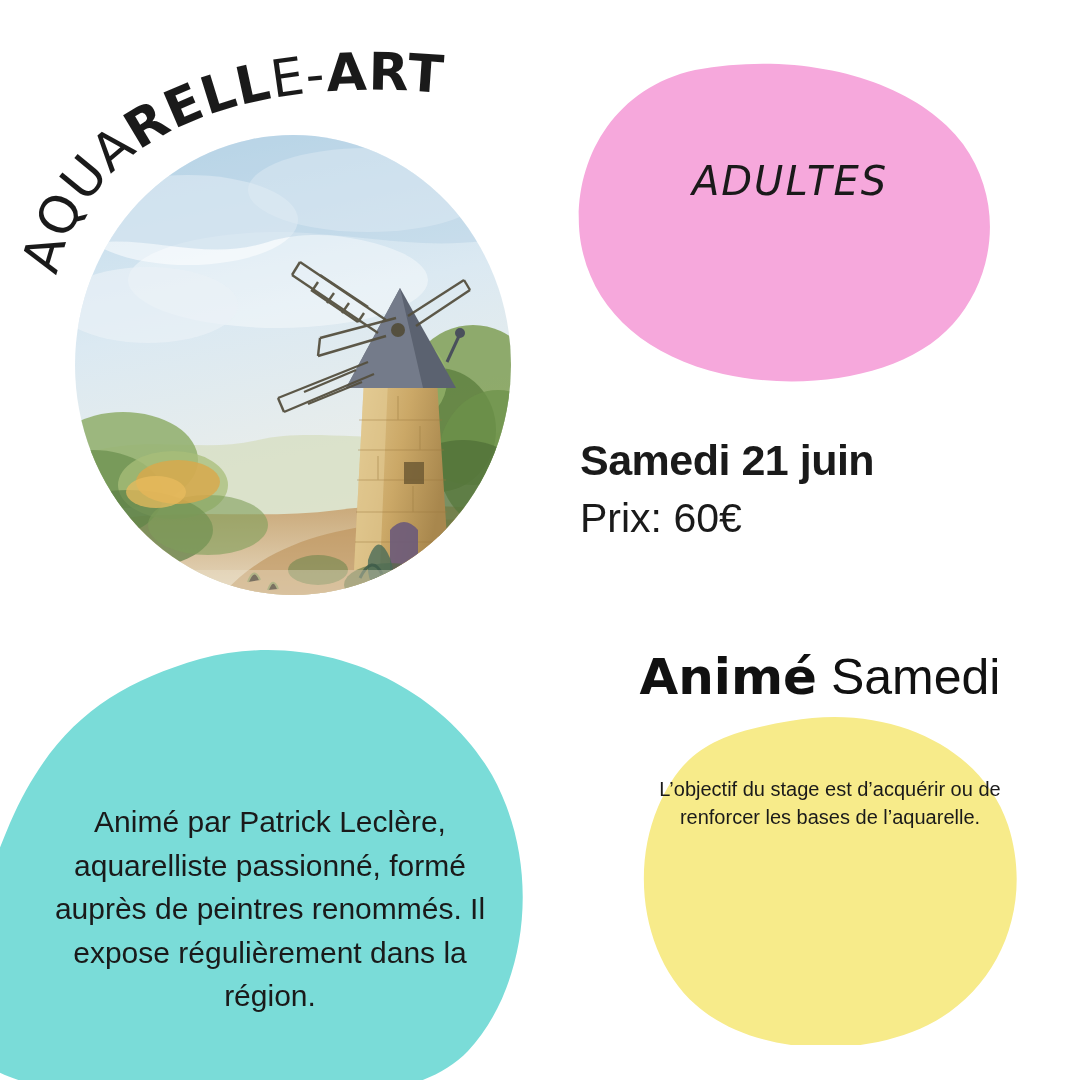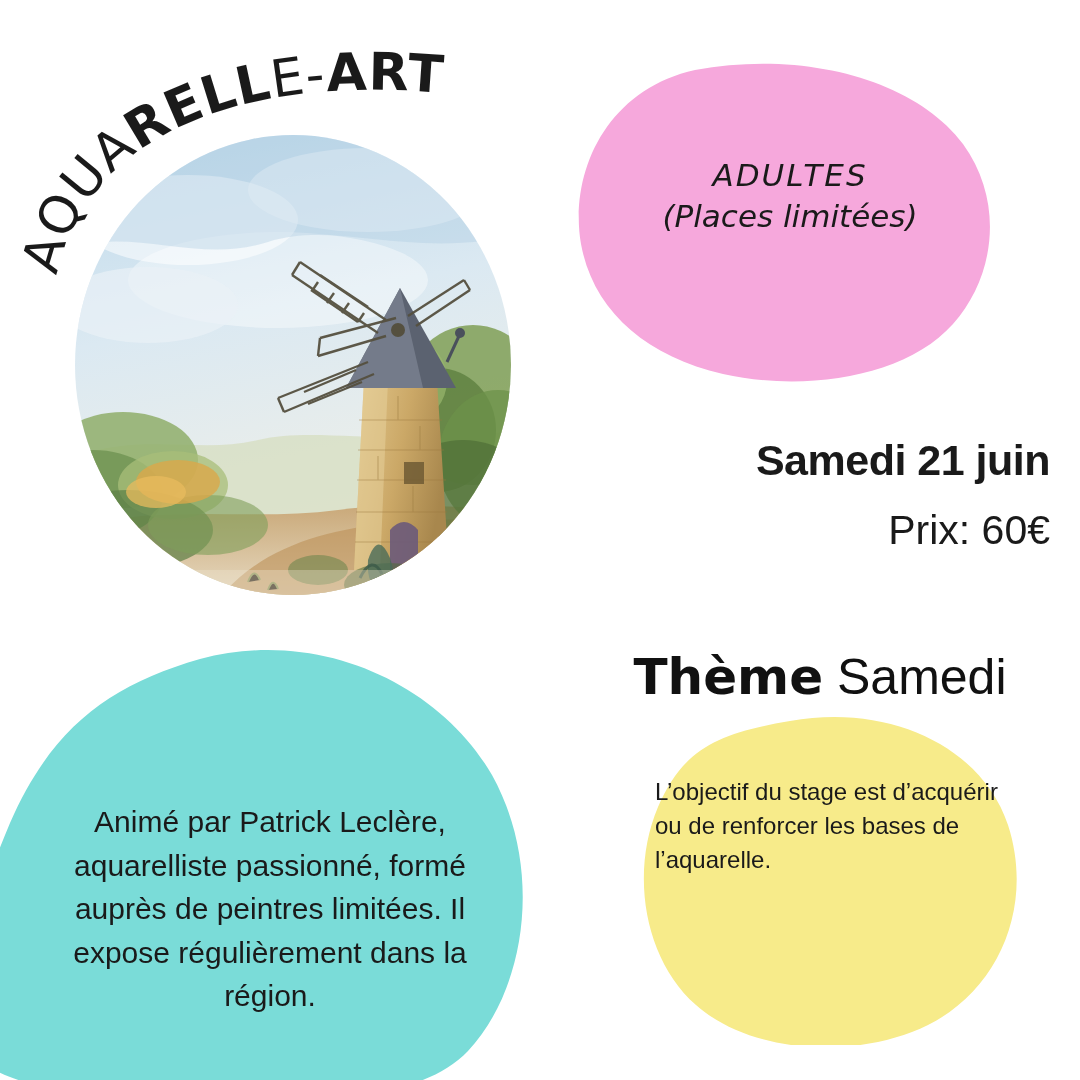--- a/index.html
+++ b/index.html
@@ -60,47 +60,47 @@
   .blob-yellow { left: 640px; top: 715px; width: 380px; height: 330px; }
 
   
   .pink-text {
     position: absolute;
     left: 600px;
     top: 155px;
     width: 380px;
     text-align: center;
     font-family: "DejaVu Sans", sans-serif;
-    font-size: 31px;
+    font-size: 40px;
     line-height: 1.32;
     color: #1a1a1a;
     font-style: italic;
   }
   .pink-text .line1 { letter-spacing: 2px; }
 
   .schedule {
     position: absolute;
     left: 580px;
     top: 432px;
     width: 470px;
-    text-align: right;
+    text-align: left;
     color: #1a1a1a;
   }
   .schedule .big {
     font-family: "Liberation Sans", sans-serif;
     font-weight: bold;
     font-size: 43px;
     line-height: 1.33;
     letter-spacing: -0.5px;
   }
   .schedule .price {
     font-family: "Liberation Sans", sans-serif;
     font-size: 41px;
     line-height: 1.35;
-    margin-top: 14px;
+    margin-top: 2px;
   }
 
   .theme-line {
     position: absolute;
     left: 575px;
     top: 648px;
     width: 490px;
     text-align: center;
     font-size: 50px;
     color: #111111;
@@ -113,23 +113,23 @@
   .theme-line .t-reg {
     font-family: "Liberation Sans", sans-serif;
     font-weight: normal;
   }
 
   .yellow-text {
     position: absolute;
     left: 655px;
     top: 775px;
     width: 350px;
-    text-align: left;
-    font-family: "Liberation Sans", sans-serif;
-    font-size: 24px;
+    text-align: center;
+    font-family: "Liberation Sans", sans-serif;
+    font-size: 20px;
     line-height: 1.42;
     color: #1a1a1a;
   }
 
   .teal-text {
     position: absolute;
     left: 45px;
     top: 800px;
     width: 450px;
     text-align: center;
@@ -158,30 +158,29 @@
   </div>
 
   <div class="blob blob-pink">
     <svg viewBox="0 0 420 320" width="420" height="320" xmlns="http://www.w3.org/2000/svg">
       <path d="M120,8 C230,-12 340,18 388,82 C430,140 420,215 378,262 C330,316 228,330 148,312 C70,294 18,248 6,182 C-6,112 30,28 120,8 Z" fill="#f6a8dc"></path>
     </svg>
   </div>
 
   <div class="pink-text">
     <div class="line1">ADULTES</div>
-    <div>(Places limitées)</div>
   </div>
 
   <div class="blob blob-teal">
     <svg viewBox="0 0 570 450" width="570" height="450" xmlns="http://www.w3.org/2000/svg">
       <path d="M230,14 C350,-18 470,40 522,130 C574,224 556,344 498,406 C448,458 352,452 254,450 C150,448 48,452 10,414 C-30,372 2,268 40,178 C82,82 140,40 230,14 Z" fill="#7adcd8"></path>
     </svg>
   </div>
 
-  <div class="teal-text">Animé par Patrick Leclère, aquarelliste passionné, formé auprès de peintres limitées. Il expose régulièrement dans la région.</div>
+  <div class="teal-text">Animé par Patrick Leclère, aquarelliste passionné, formé auprès de peintres renommés. Il expose régulièrement dans la région.</div>
 
   <div class="blob blob-yellow">
     <svg viewBox="0 0 380 330" width="380" height="330" xmlns="http://www.w3.org/2000/svg">
       <path d="M150,6 C250,-12 342,32 368,110 C394,190 360,274 288,310 C214,346 110,338 56,290 C4,244 -10,158 18,92 C44,32 80,18 150,6 Z" fill="#f7eb8a"></path>
     </svg>
   </div>
 
   <div class="yellow-text">L’objectif du stage est d’acquérir ou de renforcer les bases de l’aquarelle.</div>
 
   <div class="artwork">
@@ -305,16 +304,16 @@
       </g>
     </svg>
   </div>
 
   <div class="schedule">
     <div class="big">Samedi 21 juin</div>
     <div class="price">Prix: 60€</div>
   </div>
 
   <div class="theme-line">
-    <span class="t-bold">Thème</span><span>&nbsp;</span><span class="t-reg">Samedi</span>
+    <span class="t-bold">Animé</span><span>&nbsp;</span><span class="t-reg">Samedi</span>
   </div>
 
 </div>
 
 </body></html>

